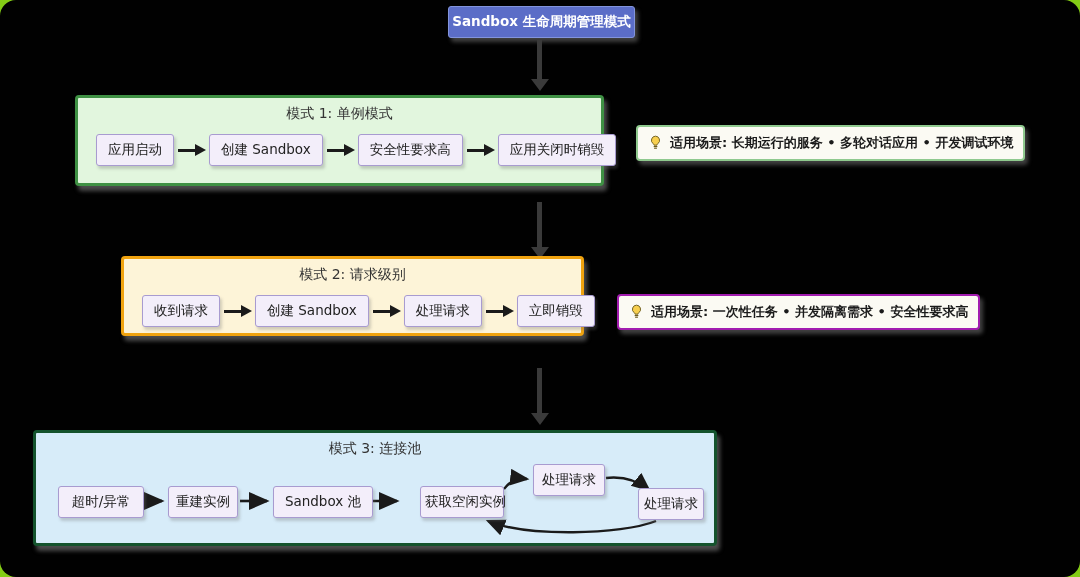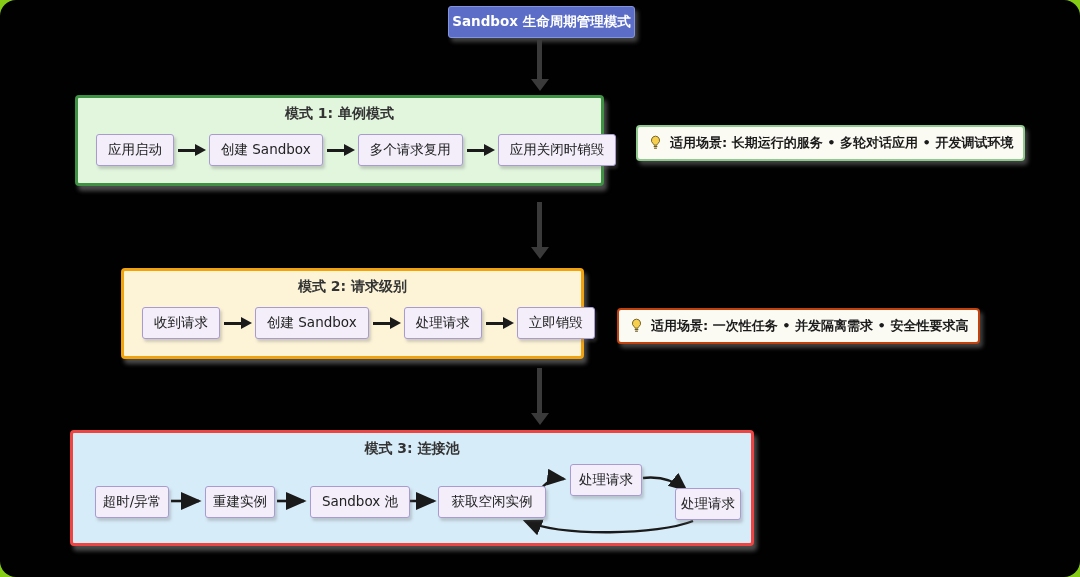--- a/index.html
+++ b/index.html
@@ -20,74 +20,74 @@
     border-left:9px solid transparent;border-right:9px solid transparent;
     border-top:12px solid #3a3a3a;}
   .v1{left:537px;top:40px;height:40px;}
   .v2{left:537px;top:202px;height:46px;}
   .v3{left:537px;top:368px;height:46px;}
 
   
   .mode{position:absolute;border-radius:4px;box-sizing:border-box;
     box-shadow:3px 5px 4px rgba(150,150,150,.5);}
   .mode1{left:75px;top:95px;width:529px;height:91px;background:#e2f6de;border:3px solid #3f9144;}
-  .mode2{left:121px;top:268px;width:463px;height:91px;background:#fdf4d8;border:3px solid #f0a30f;}
-  .mode3{left:33px;top:430px;width:684px;height:116px;background:#d7ecf9;border:3px solid #ef4444;margin-left:37px;}
-  .mode-title{text-align:center;margin-top:7px;font-size:14px;font-weight:700;color:#333333;}
+  .mode2{left:121px;top:256px;width:463px;height:80px;background:#fdf4d8;border:3px solid #f0a30f;}
+  .mode3{left:33px;top:430px;width:684px;height:116px;background:#d7ecf9;border:3px solid #14532d;}
+  .mode-title{text-align:center;margin-top:7px;font-size:14px;font-weight:400;color:#333333;}
 
   
   .node{background:#f3eefa;border:1px solid #a89bd0;border-radius:3px;
     padding:6px 11px;font-size:13.5px;color:#222222;white-space:nowrap;
     box-shadow:2px 3px 3px rgba(110,110,110,.3);box-sizing:border-box;}
 
   
   .steps-row{display:flex;align-items:center;justify-content:space-between;
     padding:11px 18px 12px 18px;text-align:right;}
   .flex-arrow{flex:1 1 auto;min-width:18px;height:3px;background:#1a1a1a;
     position:relative;margin:0 13px 0 4px;}
   .flex-arrow::after{content:"";position:absolute;right:-10px;top:50%;transform:translateY(-50%);
     border-left:11px solid #1a1a1a;border-top:6px solid transparent;border-bottom:6px solid transparent;}
 
   
   .abs{position:absolute;text-align:center;padding:6px 4px;}
-  .n31{left:22px;top:53px;width:74px;}
+  .n31{left:22px;top:53px;width:86px;}
   .n32{left:132px;top:53px;width:70px;}
   .n33{left:237px;top:53px;width:100px;}
-  .n34{left:365px;top:53px;width:108px;}
+  .n34{left:384px;top:53px;width:84px;}
   .n35{left:497px;top:31px;width:72px;}
   .n36{left:602px;top:55px;width:66px;}
   .loop-svg{position:absolute;left:0;top:0;pointer-events:none;}
 
   
   .note{position:absolute;height:33px;display:flex;align-items:center;gap:7px;
     background:#fbfaf3;border-radius:4px;padding:16px 10px;box-sizing:border-box;
     font-size:13px;font-weight:600;color:#1b1b1b;white-space:nowrap;
     box-shadow:3px 4px 4px rgba(145,145,145,.45);}
   .note1{left:636px;top:125px;border:2px solid #8fc98e;}
-  .note2{left:617px;top:308px;border:2px solid #c2410c;}
+  .note2{left:617px;top:294px;border:2px solid #a21caf;}
   .note3{left:755px;top:474px;border:2px solid #82bedd;}
   .bulb{flex:0 0 auto;display:flex;}
 </style>
 </head>
 <body>
 
 <div class="stage">
   <div class="canvas">
 
     <div class="header-box">Sandbox 生命周期管理模式</div>
     <div class="varrow v1"></div>
 
     <div class="mode mode1">
       <div class="mode-title">模式 1: 单例模式</div>
       <div class="steps-row">
         <div class="node">应用启动</div>
         <div class="flex-arrow"></div>
         <div class="node">创建 Sandbox</div>
         <div class="flex-arrow"></div>
-        <div class="node">多个请求复用</div>
+        <div class="node">安全性要求高</div>
         <div class="flex-arrow"></div>
         <div class="node">应用关闭时销毁</div>
       </div>
     </div>
     <div class="note note1">
       <span class="bulb">
         <svg width="15" height="16" viewBox="0 0 16 17">
           <path d="M8 1.2a4.4 4.4 0 0 0-2.6 7.9c.55.43.9 1.05 1 1.7h3.2c.1-.65.45-1.27 1-1.7A4.4 4.4 0 0 0 8 1.2z" fill="#f7cf4e" stroke="#6d5d1e" stroke-width="1"></path>
           <rect x="5.9" y="11.6" width="4.2" height="1.3" rx="0.6" fill="#6d5d1e"></rect>
           <rect x="6.4" y="13.5" width="3.2" height="1.2" rx="0.6" fill="#6d5d1e"></rect>

